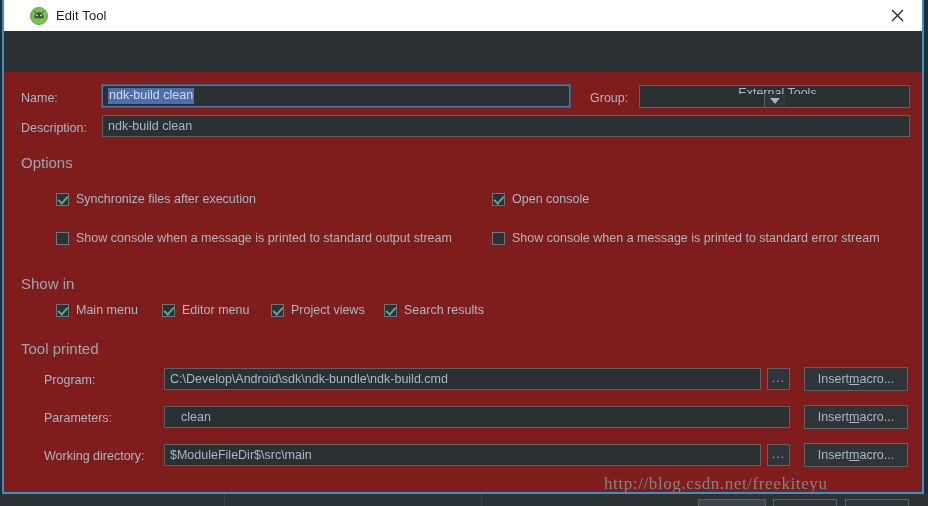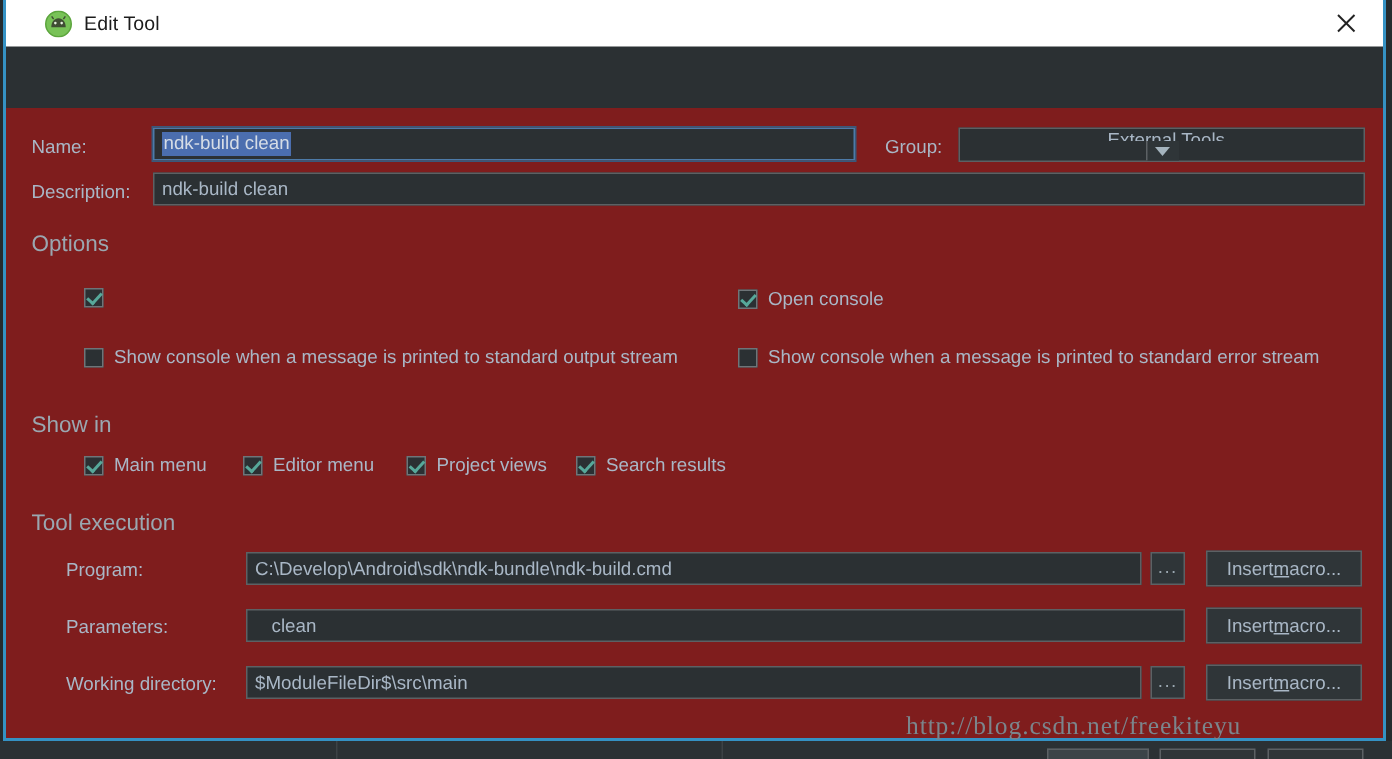--- a/index.html
+++ b/index.html
@@ -292,20 +292,21 @@
     <span class="lbl" style="position:absolute; left:17px; top:49px;">Description:</span>
 
     <div class="field" style="left:98px; top:43px; width:808px; height:22px;">
       <span>ndk-build clean</span>
     </div>
 
     <span class="section-title" style="left:17px; top:82px;">Options</span>
 
     <div class="cb-row" style="left:52px; top:120px;">
       <span class="cb-box checked"></span>
+      <span class="cb-label">Synchronize files after execution</span>
     </div>
 
     <div class="cb-row" style="left:488px; top:120px;">
       <span class="cb-box checked"></span>
       <span class="cb-label">Open console</span>
     </div>
 
 
     <div class="cb-row" style="left:52px; top:159px;">
       <span class="cb-box"></span>
@@ -329,21 +330,21 @@
     </div>
     <div class="cb-row" style="left:267px; top:231px;">
       <span class="cb-box checked"></span>
       <span class="cb-label">Project views</span>
     </div>
     <div class="cb-row" style="left:380px; top:231px;">
       <span class="cb-box checked"></span>
       <span class="cb-label">Search results</span>
     </div>
 
-    <span class="section-title" style="left:17px; top:268px;">Tool execution</span>
+    <span class="section-title" style="left:17px; top:268px;">Tool printed</span>
 
     <span class="lbl" style="position:absolute; left:40px; top:301px;">Program:</span>
     <div class="field" style="left:160px; top:296px; width:597px; height:22px;">
       <span>C:\Develop\Android\sdk\ndk-bundle\ndk-build.cmd</span>
     </div>
     <div class="btn dots" style="left:763px; top:296px; width:23px; height:22px;">
       <span>...</span>
     </div>
     <div class="btn" style="left:800px; top:295px; width:104px; height:24px;">
       <span>Insert </span>

